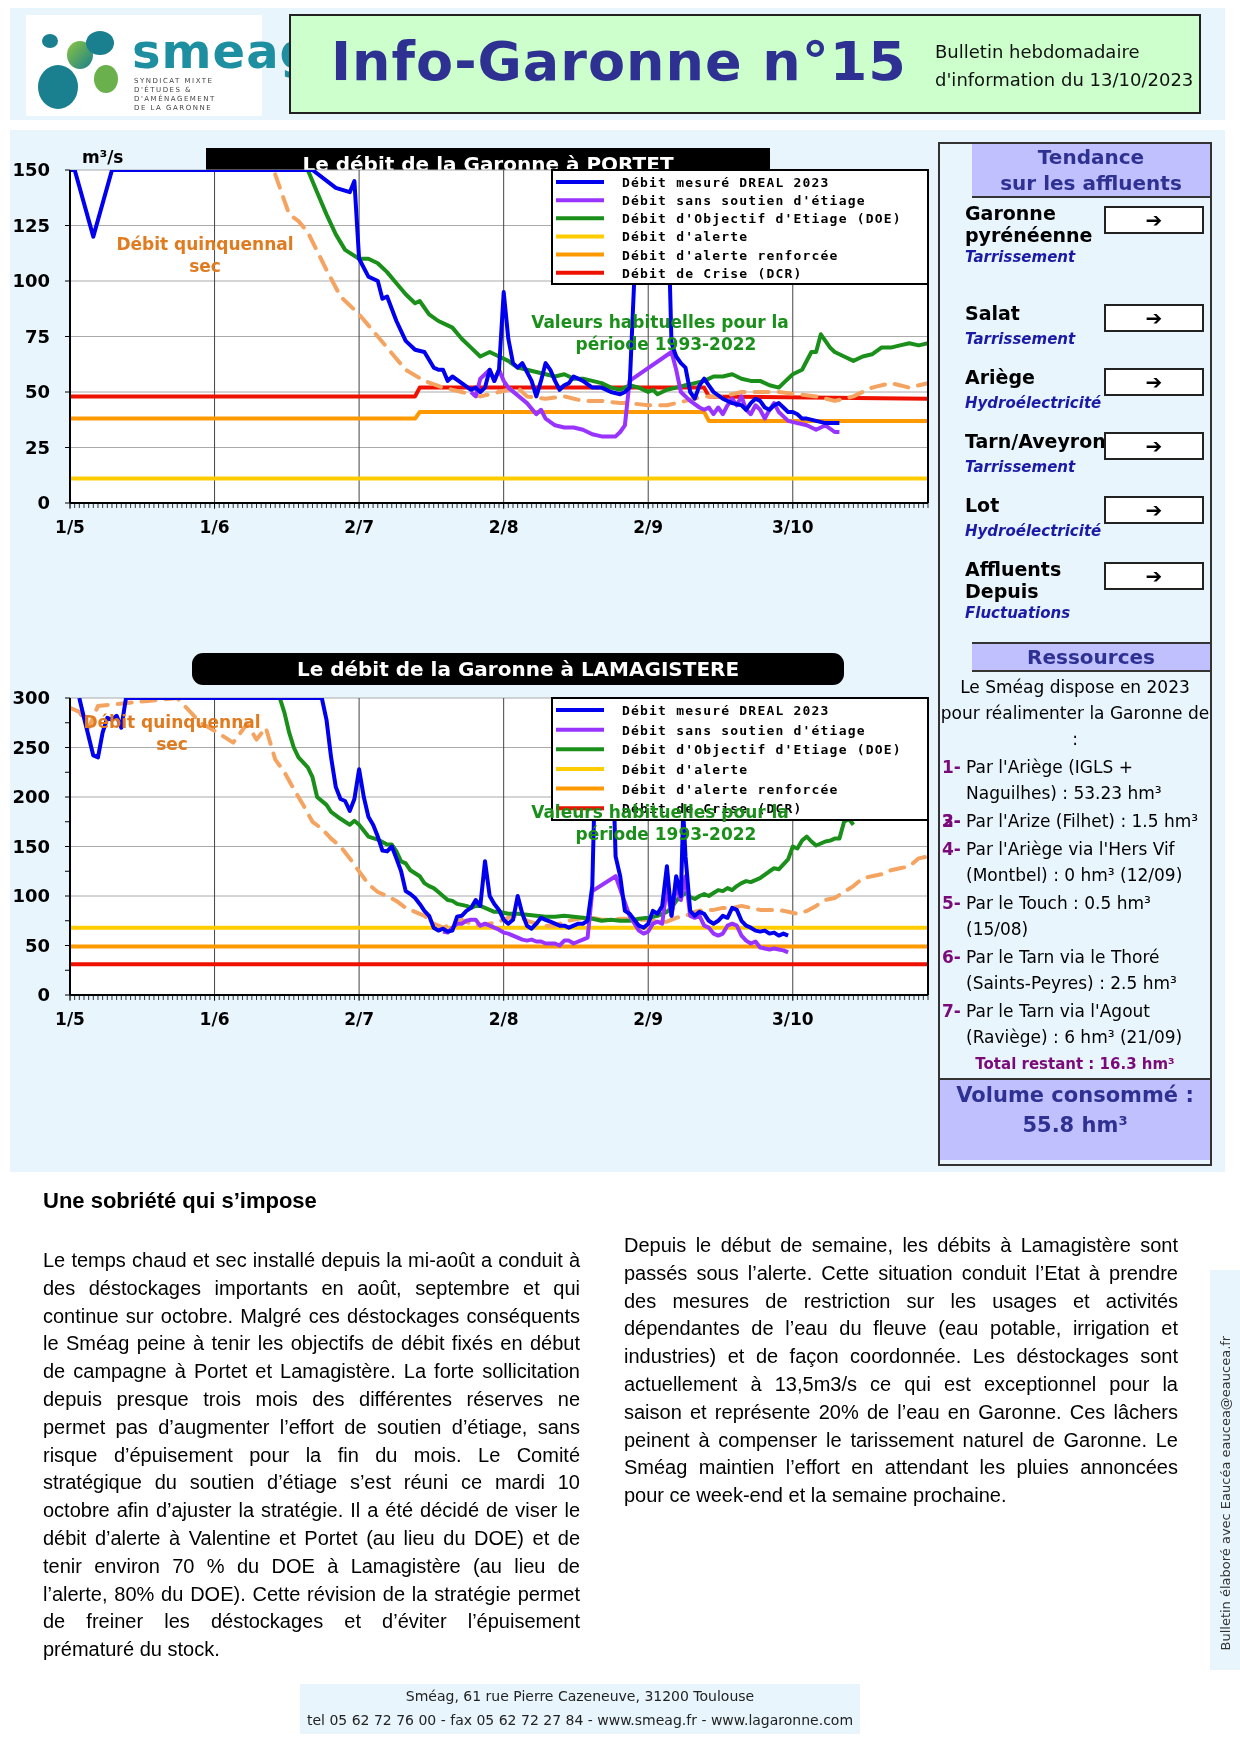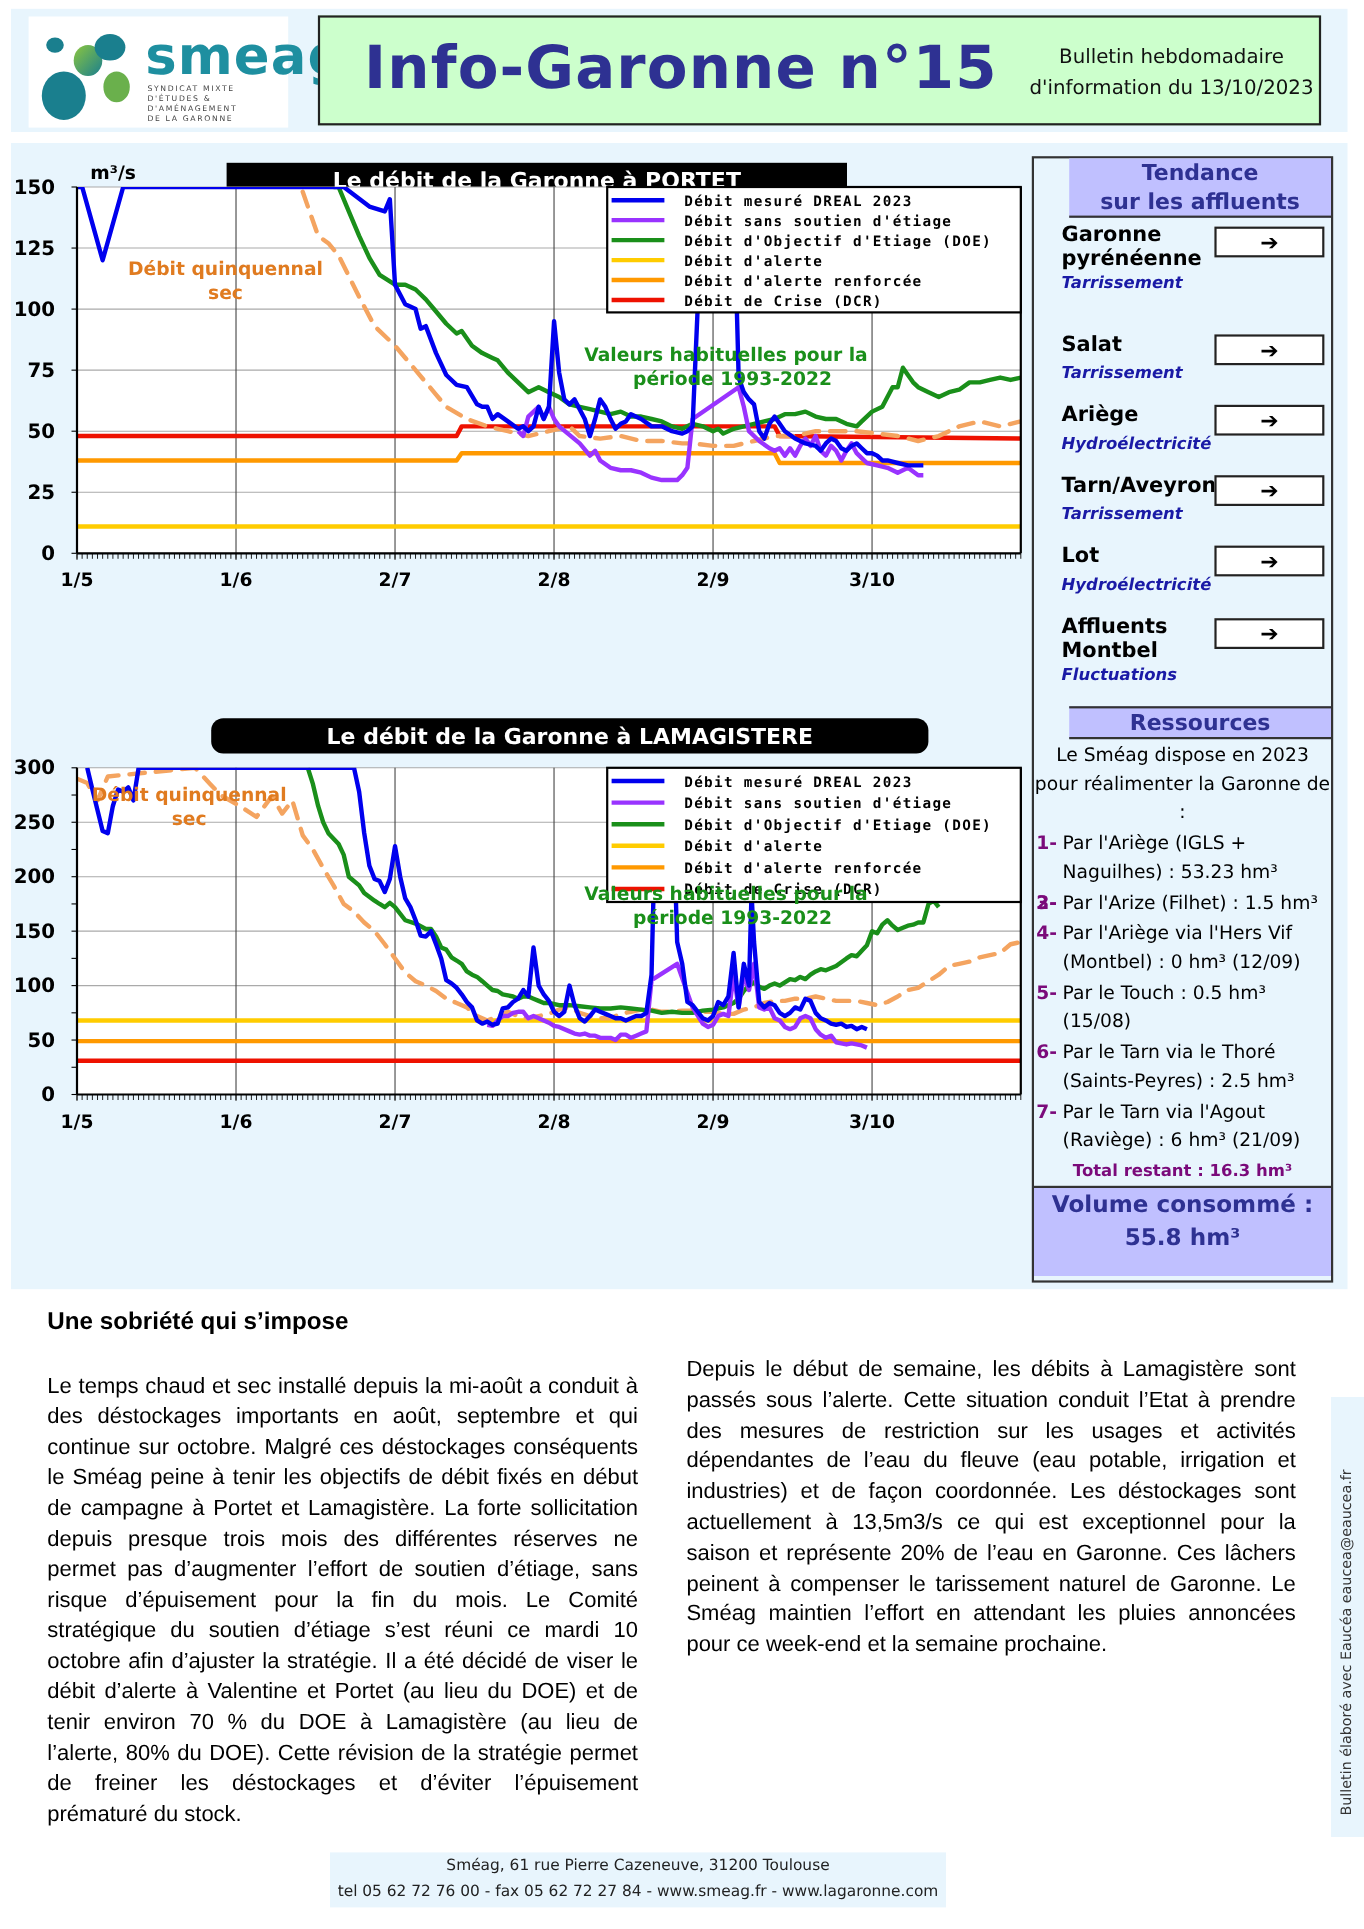--- a/index.html
+++ b/index.html
@@ -3,21 +3,21 @@
 <meta charset="utf-8">
 <style>
   html,body{margin:0;padding:0;background:#fff;}
   body{width:1240px;height:1754px;position:relative;overflow:hidden;font-family:"DejaVu Sans",sans-serif;}
   .topband{position:absolute;left:10px;top:8px;width:1215px;height:112px;background:#e8f5fd;}
   .logo{position:absolute;left:26px;top:15px;width:236px;height:101px;background:#fff;}
   .logo-txt{position:absolute;left:106px;top:12px;font-size:48px;font-weight:bold;color:#1e8fa0;letter-spacing:1px;line-height:48px;}
   .logo-sub{position:absolute;left:108px;top:62px;font-size:7px;color:#444;line-height:9px;letter-spacing:1.5px;}
   .titlebox{position:absolute;left:289px;top:14px;width:912px;height:100px;background:#ccffcc;border:2px solid #222;box-sizing:border-box;}
   .title{position:absolute;left:40px;top:14px;font-size:54px;font-weight:bold;color:#2e3192;letter-spacing:1px;}
-  .bulletin{position:absolute;right:4px;top:22px;width:260px;text-align:center;font-size:18px;color:#111;line-height:28px;}
+  .bulletin{position:absolute;right:4px;top:22px;width:260px;font-size:18px;color:#111;line-height:28px;}
   .mainband{position:absolute;left:10px;top:130px;width:1215px;height:1042px;background:#e8f5fd;}
   .chart-title{position:absolute;background:#000;color:#fff;font-weight:bold;font-size:20px;text-align:center;line-height:32px;height:32px;}
   svg.chart{position:absolute;overflow:visible;}
   .side{position:absolute;left:938px;top:142px;width:274px;height:1024px;border:2px solid #333;box-sizing:border-box;background:#e8f5fd;}
   .side-head{background:#c0c0ff;color:#2e3192;font-weight:bold;text-align:center;font-size:20px;line-height:26px;border-bottom:2px solid #333;margin-left:32px;}
   .trib{position:relative;height:64px;}
   .trib-name{position:absolute;left:25px;top:4px;font-weight:bold;font-size:19px;color:#000;line-height:22px;}
   .trib-trend{position:absolute;left:25px;font-style:italic;font-weight:bold;font-size:15px;color:#1a1aa6;}
   .trib-box{position:absolute;left:164px;width:100px;height:28px;background:#fff;border:2px solid #222;box-sizing:border-box;text-align:center;font-size:20px;line-height:24px;font-weight:bold;}
   .res-intro{text-align:center;font-size:17px;line-height:26px;padding-top:2px;}
@@ -610,21 +610,21 @@
         <div class="trib-trend" style="top:32px">Tarrissement</div>
         <div class="trib-box" style="top:6px">➔</div>
       </div>
       <div class="trib" style="height: 64px;">
         <div class="trib-name">Lot</div>
         <div class="trib-trend" style="top:32px">Hydroélectricité</div>
         <div class="trib-box" style="top:6px">➔</div>
       </div>
       <div class="trib" style="height: 88px;">
         <div class="trib-name">Affluents</div>
-        <div class="trib-name" style="top:26px">Montbel</div>
+        <div class="trib-name" style="top:26px">Depuis</div>
         <div class="trib-trend" style="top:50px">Fluctuations</div>
         <div class="trib-box" style="top:8px">➔</div>
       </div>
     </div>
   <div class="side-head" style="border-top:2px solid #333;font-size:20px;line-height:26px;">Ressources</div>
   <div class="res-intro">Le Sméag dispose en 2023 pour réalimenter la Garonne de :</div>
   <div id="resources">
       <div class="res-item"><span class="res-num">1-</span><span>Par l'Ariège (IGLS + Naguilhes) : 53.23 hm³</span></div>
       <div class="res-item"><span class="res-num">2-</span></div>
       <div class="res-item"><span class="res-num">3-</span><span>Par l'Arize (Filhet) : 1.5 hm³</span></div>

